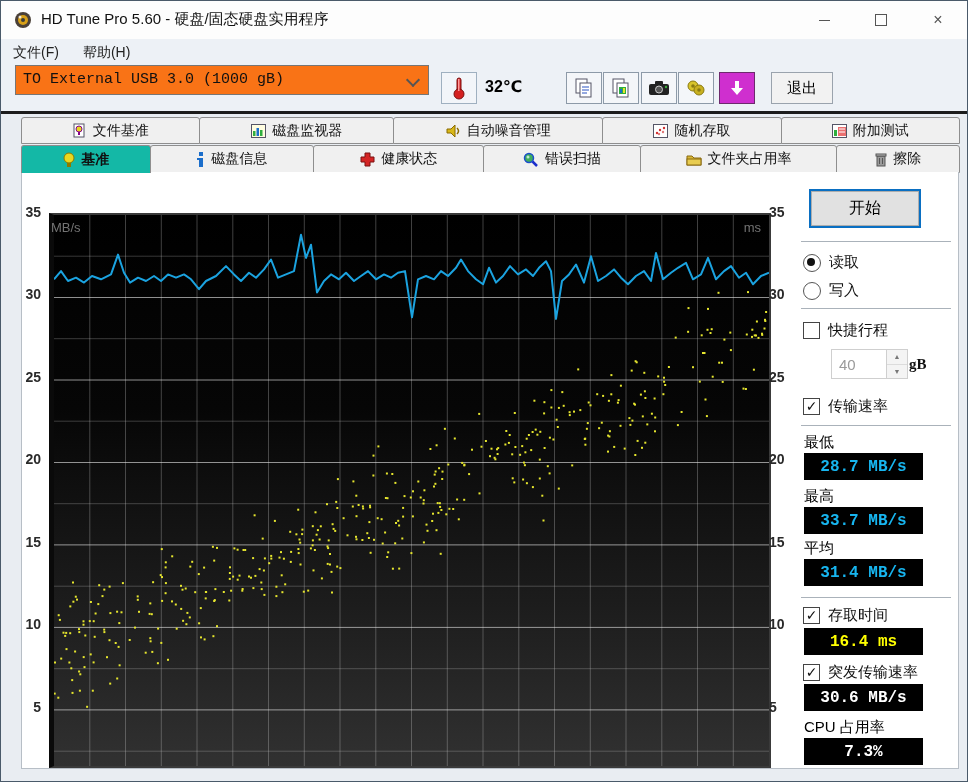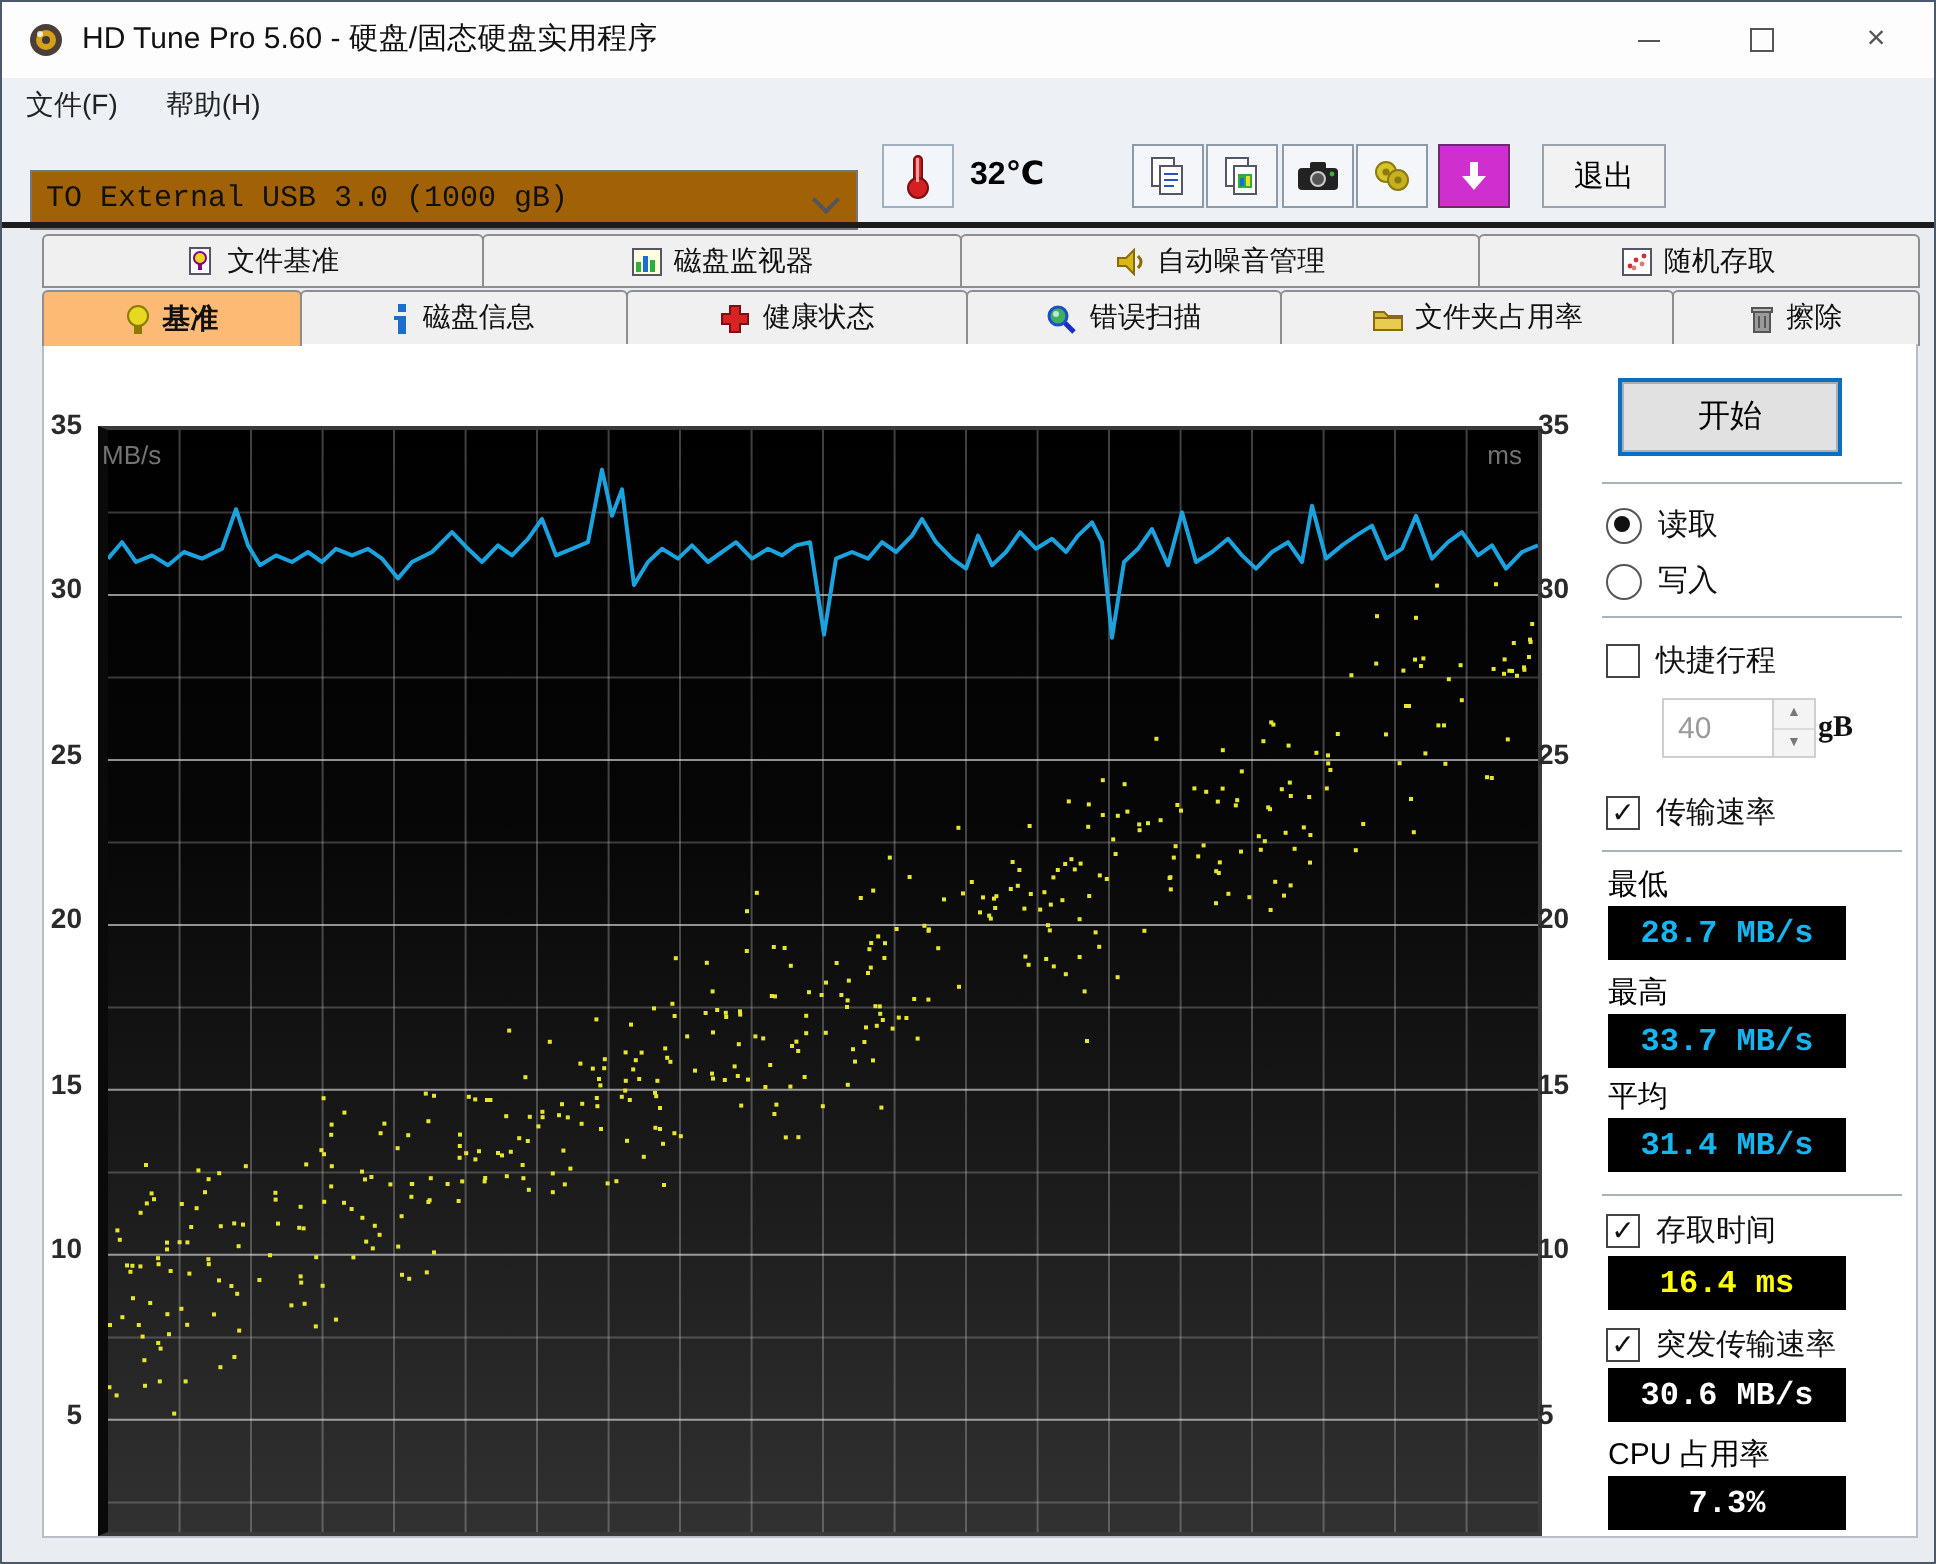--- a/index.html
+++ b/index.html
@@ -15,41 +15,41 @@
   .winbtn{position:absolute;top:0;width:46px;height:38px;display:flex;align-items:center;justify-content:center;color:#555;}
   .winbtn.min{right:122px}.winbtn.max{right:65px}.winbtn.close{right:8px}
   .glyph-min{width:11px;height:1px;background:#555;}
   .glyph-max{width:10px;height:10px;border:1px solid #555;}
   .glyph-close{font-size:16px;line-height:16px;color:#555;}
   
   .menubar{position:absolute;left:0;top:38px;width:968px;height:26px;background:#edf1f6;display:flex;align-items:center;}
   .menu-item{padding:0 12px;font-size:14px;color:#222;height:26px;line-height:26px;}
   
   .toolbar{position:absolute;left:0;top:64px;width:968px;height:46px;background:#edf1f6;}
-  .combo{position:absolute;left:14px;top:20px;width:414px;height:30px;background:#a16207;border:1px solid #767676;box-sizing:border-box;}
+  .combo{position:absolute;left:14px;top:0;width:414px;height:30px;background:#f97316;border:1px solid #767676;box-sizing:border-box;}
   .combo-text{position:absolute;left:7px;top:5px;font-family:"Liberation Mono","DejaVu Sans Mono",monospace;font-size:15px;color:#111;}
   .combo-chev{position:absolute;right:10px;top:9px;width:8px;height:8px;border-right:2px solid #555;border-bottom:2px solid #555;transform:rotate(45deg);}
   .temp-btn{position:absolute;left:440px;top:7px;width:36px;height:32px;background:#f2f5f9;border:1px solid #9fb0c0;box-sizing:border-box;display:flex;align-items:center;justify-content:center;}
   .temp-text{position:absolute;left:484px;top:12px;font-size:16px;font-weight:bold;color:#000;}
   .tbtn{position:absolute;top:7px;width:36px;height:32px;background:#f4f6f9;border:1px solid #8d9aa8;box-sizing:border-box;display:flex;align-items:center;justify-content:center;}
   .tbtn.b1{left:565px}.tbtn.b2{left:602px}.tbtn.b3{left:640px}.tbtn.b4{left:677px}
   .tbtn.b5{left:718px;background:#cf2fcf;border:1px solid #6d2a6d;}
   .exit-btn{position:absolute;left:770px;top:7px;width:62px;height:32px;background:#f2f2f2;border:1px solid #9aa3ad;box-sizing:border-box;
     font-size:15px;color:#000;display:flex;align-items:center;justify-content:center;}
   .toolbar-sep{position:absolute;left:0;top:110px;width:968px;height:3px;background:#1c1c1c;}
   
   .tabsarea{position:absolute;left:20px;top:113px;width:938px;height:59px;}
   .tabs-row{position:absolute;left:0;width:938px;display:flex;}
   .tabs-row.r1{top:3px;height:28px;}
   .tabs-row.r2{top:31px;height:29px;}
   .tab{height:27px;background:#f0f0f0;border:1px solid #8e8e8e;box-sizing:border-box;
     display:flex;align-items:center;justify-content:center;gap:6px;font-size:14px;color:#111;
     border-radius:3px 3px 0 0;margin-right:-1px;}
   .tabs-row.r2 .tab{height:28px;}
-  .tab.active{background:#fdba74;height:31px;border-bottom:none;z-index:5;font-weight:bold;}
+  .tab.active{background:#14b8a6;height:31px;border-bottom:none;z-index:5;font-weight:bold;}
   .tab svg{flex:none;}
   
   .content{position:absolute;left:20px;top:171px;width:938px;height:597px;background:#fff;border:1px solid #b7bec6;border-top:none;box-sizing:border-box;z-index:1;}
   
   .plot{position:absolute;left:48px;top:212px;width:715px;height:551px;
     background:linear-gradient(180deg,#000 0%,#060606 35%,#1c1c1c 70%,#313131 100%);
     border:2px solid #3a3a3a;border-left:5px solid #0a0a0a;box-sizing:content-box;z-index:2;}
   .plot svg{display:block;}
   .axis-unit{position:absolute;font-size:13px;font-weight:normal;color:#737373;z-index:3;margin-top:23px;}
   .unit-left{left:50px;top:196px;}
@@ -197,20 +197,30 @@
     <div class="tab" style="flex:1.15">
       <svg width="15" height="14">
           <rect x="0.5" y="0.5" width="14" height="13" fill="#fff" stroke="#556"></rect>
           <circle cx="4" cy="9" r="1.2" fill="#d03030"></circle>
           <circle cx="7" cy="6" r="1.2" fill="#d03030"></circle>
           <circle cx="10" cy="8" r="1.2" fill="#e07878"></circle>
           <circle cx="6" cy="10" r="1.2" fill="#e07878"></circle>
           <circle cx="11" cy="4" r="1.2" fill="#d03030"></circle>
         </svg>
       <span>随机存取</span>
+    </div>
+    <div class="tab" style="flex:1.15">
+      <svg width="15" height="14">
+          <rect x="0.5" y="0.5" width="14" height="13" fill="#fff" stroke="#556"></rect>
+          <rect x="2" y="6" width="3" height="6" fill="#2fae3e"></rect>
+          <rect x="6" y="3" width="8" height="9" fill="#e86060" opacity="0.9"></rect>
+          <line x1="7" y1="5" x2="13" y2="5" stroke="#fff"></line>
+          <line x1="7" y1="8" x2="13" y2="8" stroke="#fff"></line>
+        </svg>
+      <span>附加测试</span>
     </div>
   </div>
   <div class="tabs-row r2">
     <div class="tab active" style="flex:0.95">
       <svg width="12" height="16">
           <circle cx="6" cy="6" r="5" fill="#e8d81f" stroke="#8a7a00"></circle>
           <rect x="4" y="11" width="4" height="4" fill="#8a7a00"></rect>
         </svg>
       <span>基准</span>
     </div>

